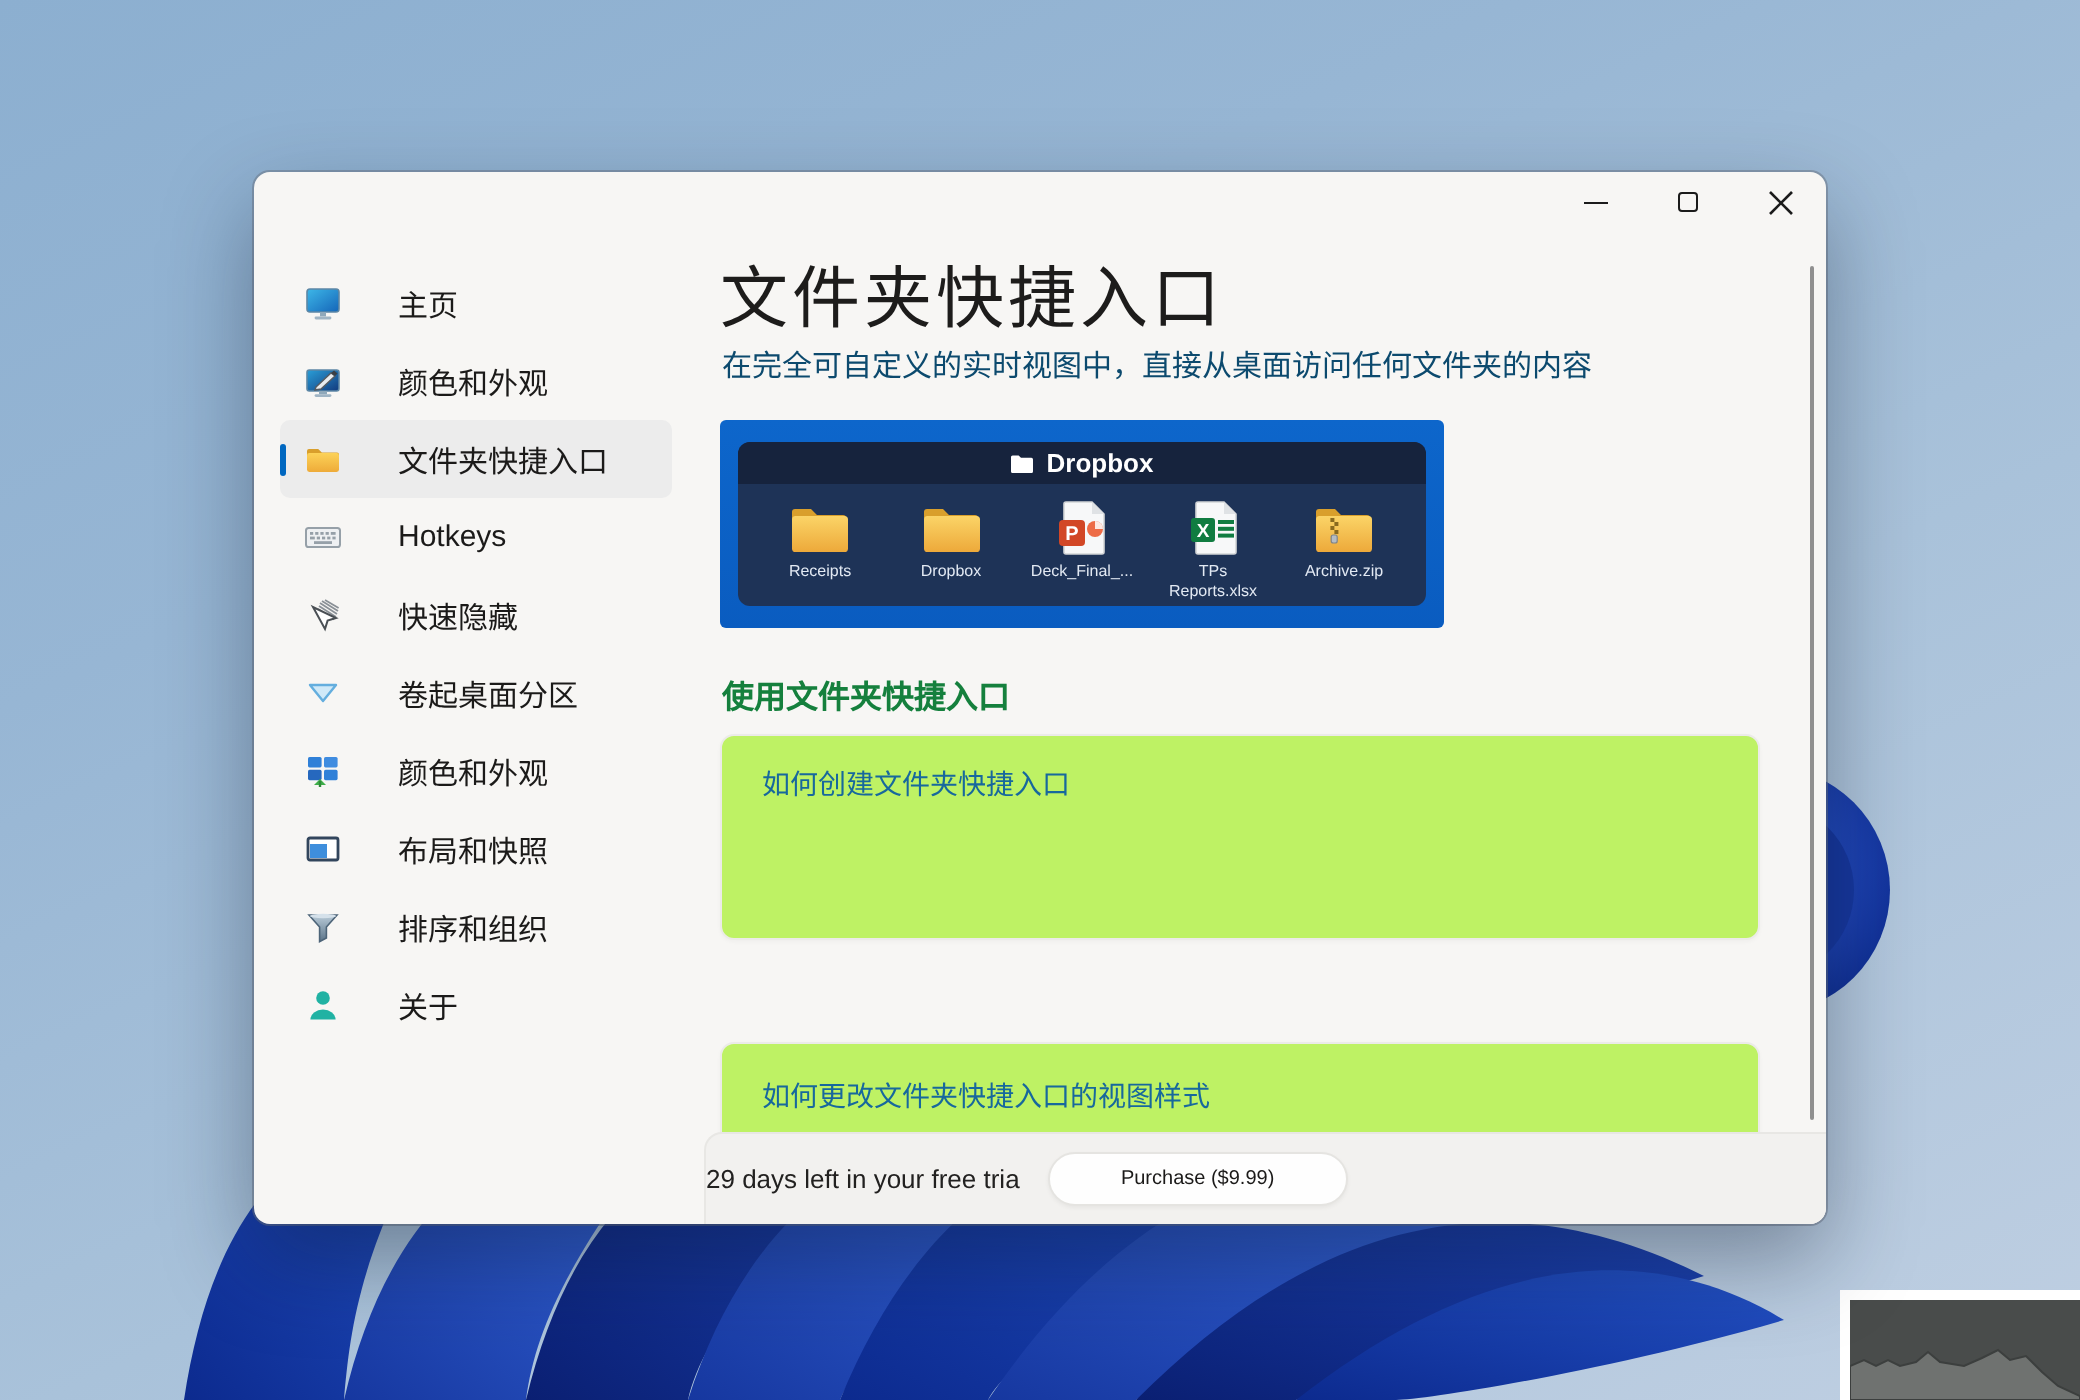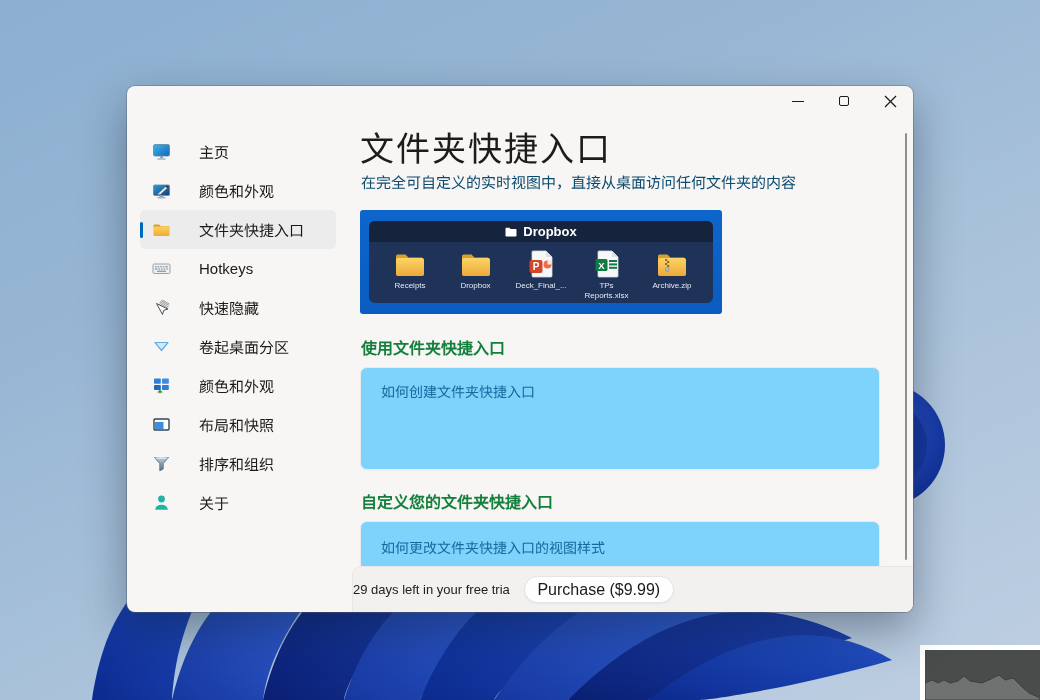--- a/index.html
+++ b/index.html
@@ -48,33 +48,33 @@
   .panel-header { height:21px; background:#16233d; display:flex; align-items:center;
     justify-content:center; gap:6px; color:#ffffff; font-size:13px; font-weight:700; }
   .panel-body { display:flex; justify-content:space-between; padding:7px 10px 0 10px; }
   .p-item { width:62px; display:flex; flex-direction:column; align-items:center; cursor:default; }
   .p-ico { height:29px; display:flex; align-items:flex-end; justify-content:center; }
   .p-label { margin-top:3px; font-size:8px; line-height:1.3; color:#e2e9f3; text-align:center; max-width:58px; }
 
   .sec-heading { position:absolute; left:1px; font-size:16px; font-weight:700; color:#15803d; white-space:nowrap; }
   .sec1-h { top:249px; } .sec2-h { top:403px; }
 
-  .card { position:absolute; left:0; width:520px; background:#7dd3fc;
+  .card { position:absolute; left:0; width:520px; background:#bef264;
     border:1px solid #ecebe8; border-radius:7px; box-shadow:0 1px 2px rgba(0,0,0,.03); }
   .card1 { top:281px; height:103px; padding:13px 20px; }
   .card2 { top:435px; height:96px; padding:15px 20px; }
   .help-link { display:block; font-size:14px; line-height:23px; color:#17689d; text-decoration:none; cursor:pointer; white-space:nowrap; }
 
   
   .trial-bar { position:absolute; left:225px; right:0; bottom:0; height:46px; z-index:5;
     background:#f2f1ef; border-top:1px solid #e8e7e4; border-left:1px solid #e8e7e4;
     border-top-left-radius:9px; display:flex; align-items:center; justify-content:flex-start; gap:14px; }
   .trial-text { font-size:13px; color:#222120; white-space:nowrap; }
   .purchase-btn { width:150px; height:27px; background:#fefefe; border:1px solid #e5e4e1;
-    border-radius:14px; font-size:16px; color:#1b1a19; display:flex; align-items:center;
+    border-radius:14px; font-size:10px; color:#1b1a19; display:flex; align-items:center;
     justify-content:center; cursor:pointer; box-shadow:0 1px 2px rgba(0,0,0,.05); white-space:nowrap; }
 
   .scroll-thumb { position:absolute; right:6px; top:47px; width:2px; height:427px;
     background:#8f8f8f; border-radius:1px; z-index:8; }
 </style>
 </head>
 <body>
 
 <div id="stage">
 
@@ -382,21 +382,20 @@
 
           </div>
         </div>
       </div>
 
       <h2 class="sec-heading sec1-h">使用文件夹快捷入口</h2>
       <div class="card card1">
         <a class="help-link">如何创建文件夹快捷入口</a>
       </div>
 
-      <h2 class="sec-heading sec2-h">自定义您的文件夹快捷入口</h2>
       <div class="card card2">
         <a class="help-link">如何更改文件夹快捷入口的视图样式</a>
       </div>
 
     </main>
 
     <div class="trial-bar">
       <span class="trial-text">29 days left in your free tria</span>
       <button class="purchase-btn">Purchase ($9.99)</button>
     </div>

